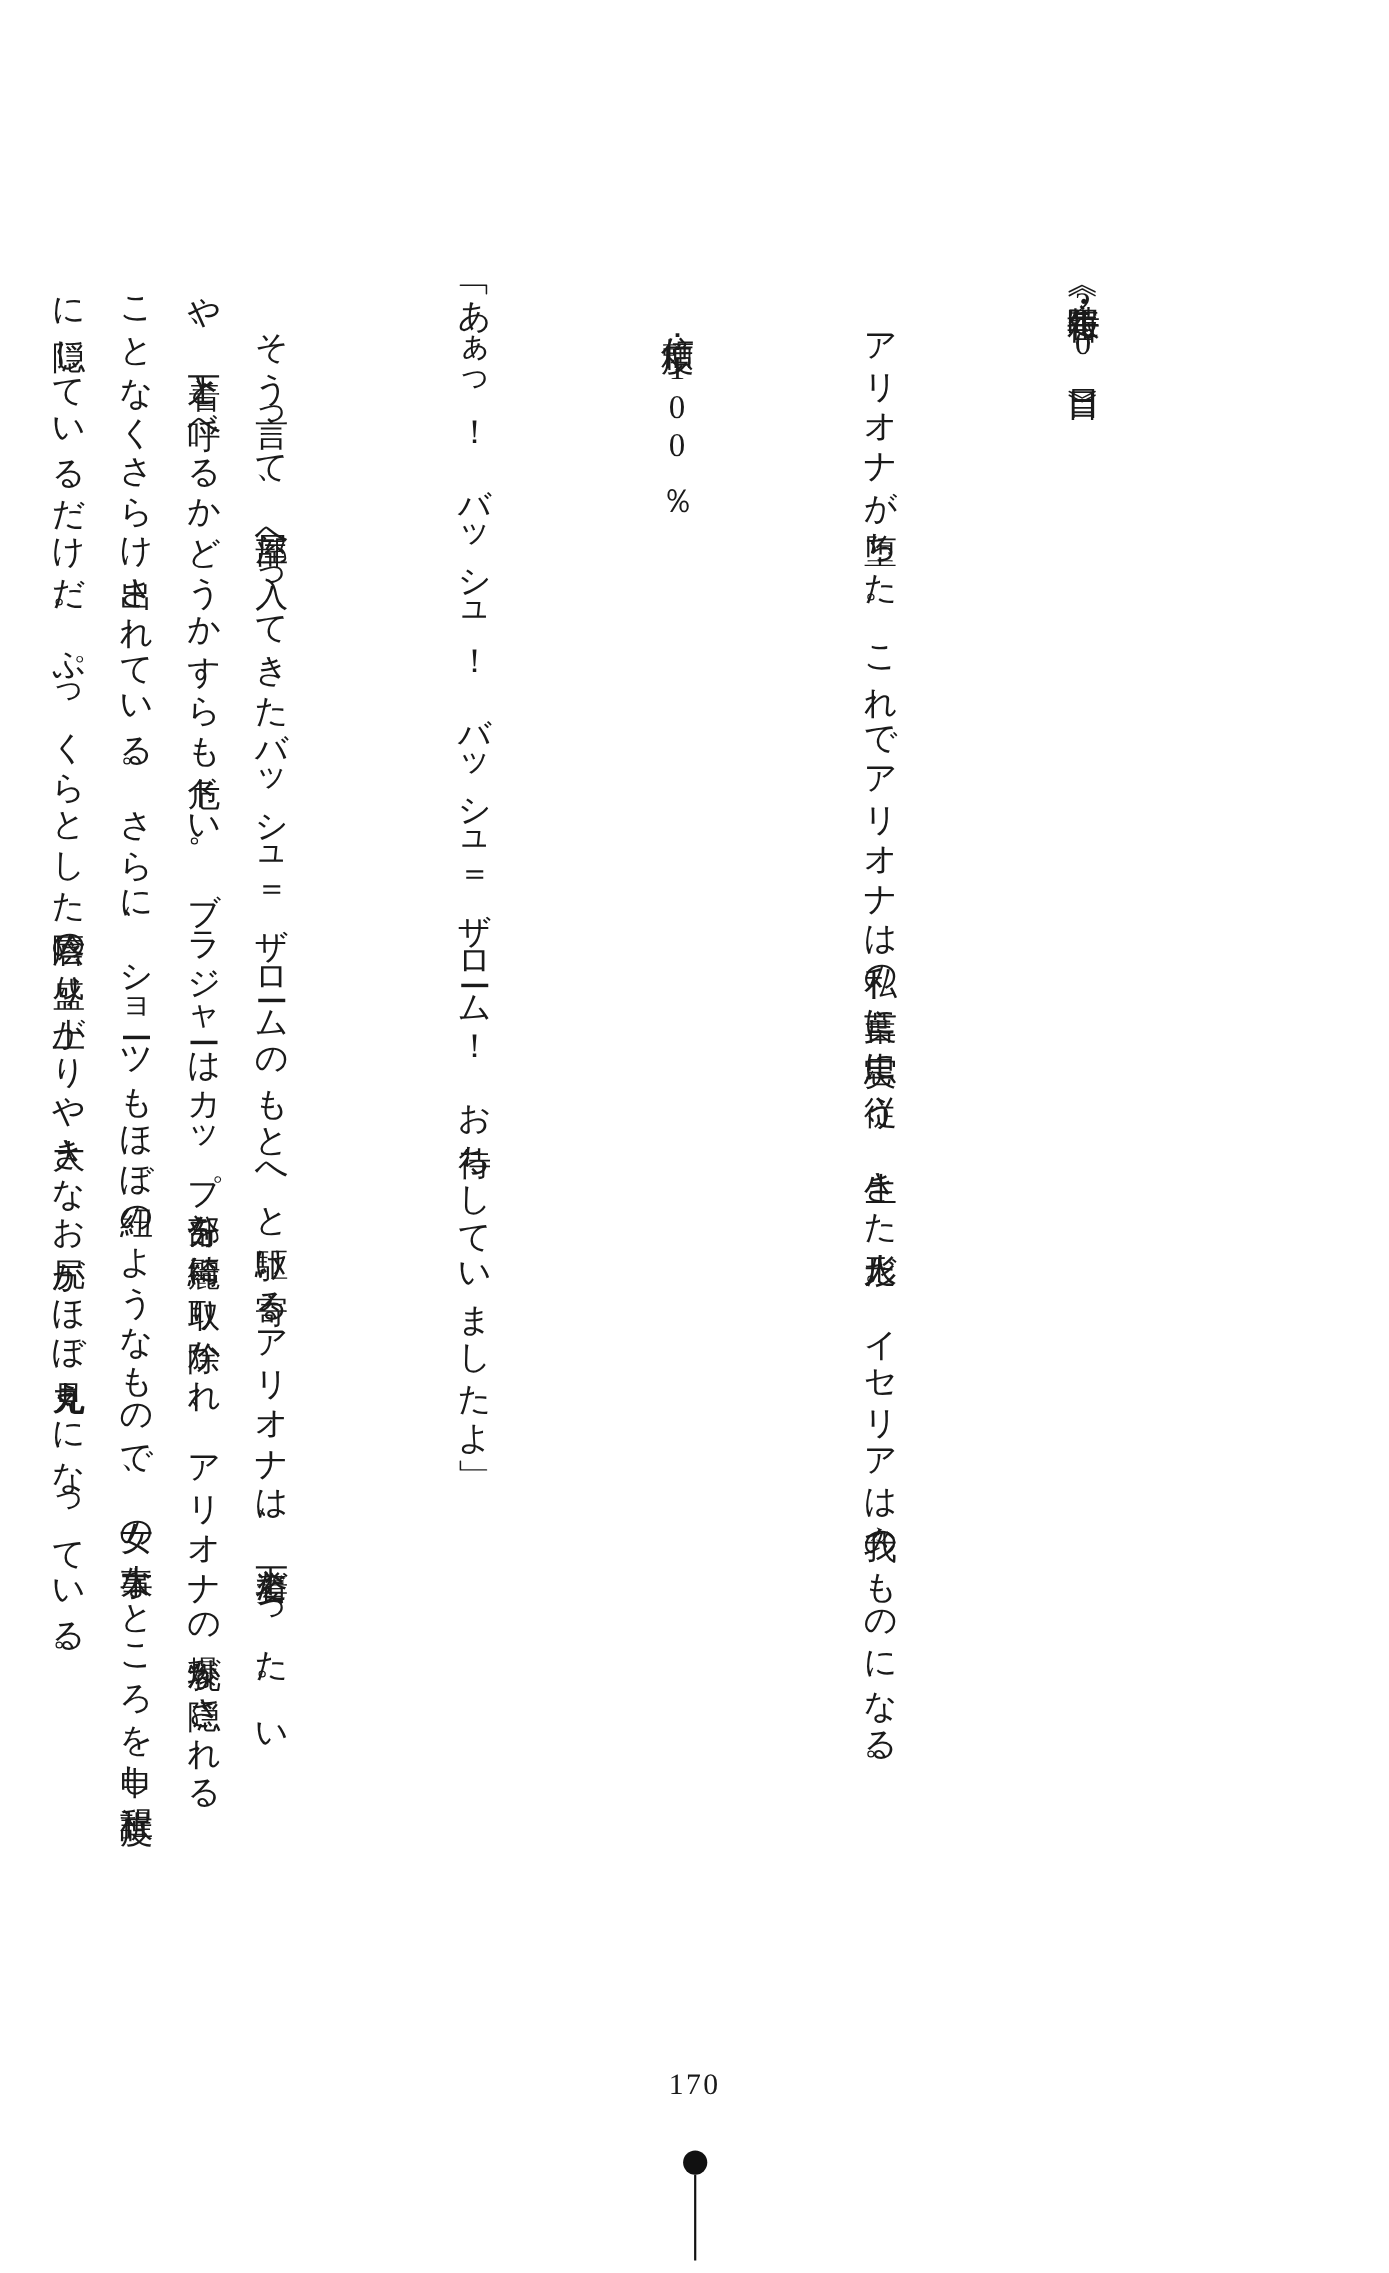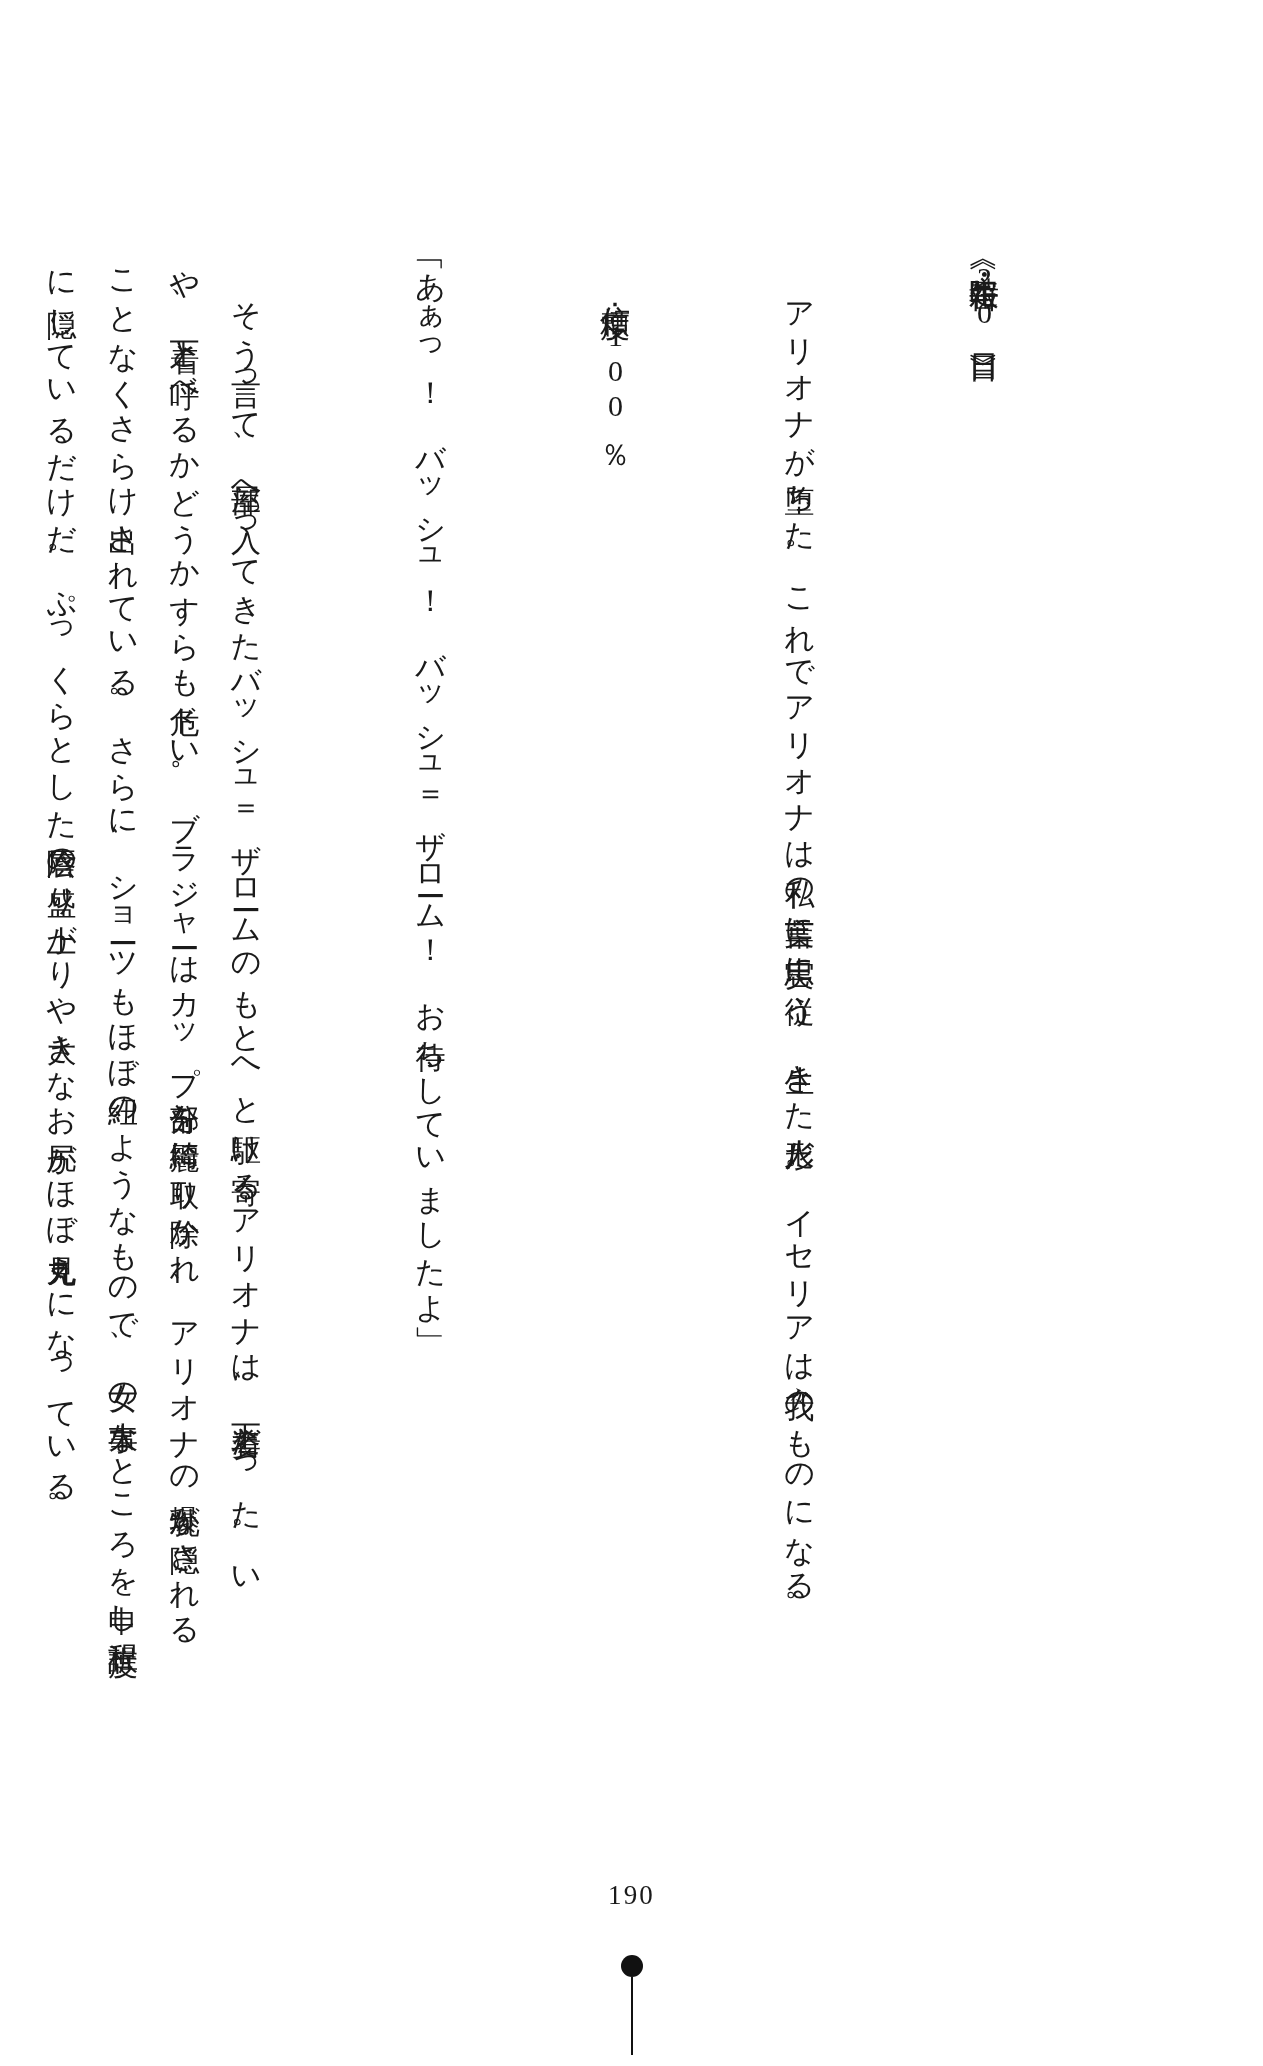--- a/index.html
+++ b/index.html
@@ -98,20 +98,20 @@
     <p class="para">　信頼度：100％</p>
     <p class="para">「あぁっ！　バッシュ！　バッシュ＝ザローム！　お待ちしていましたよ」</p>
     <p class="para">　そう言って、部屋へ入ってきたバッシュ＝ザロームのもとへと駆け寄るアリオナは、下着姿だった。いや、下着と呼べるかどうかすらも危ドい。ブラジャーはカップ部分を綺麗に取り除かれ、アリオナの爆乳が隠されることなくさらけ出されている。さらに、ショーツもほぼ紐のようなもので、女の大事なところを申し訳程度に隠しているだけだ。ぷっくらとした陰唇の盛り上がりや大きなお尻がほぼ丸見えになっている。</p>
     
     
     
     
     
   </div>
 
-  <div id="page-number">190</div>
+  <div id="page-number">170</div>
 
   <div id="bottom-mark">
     <div class="dot"></div>
     <div class="rule"></div>
   </div>
 
 </div>
 
 </body></html>

